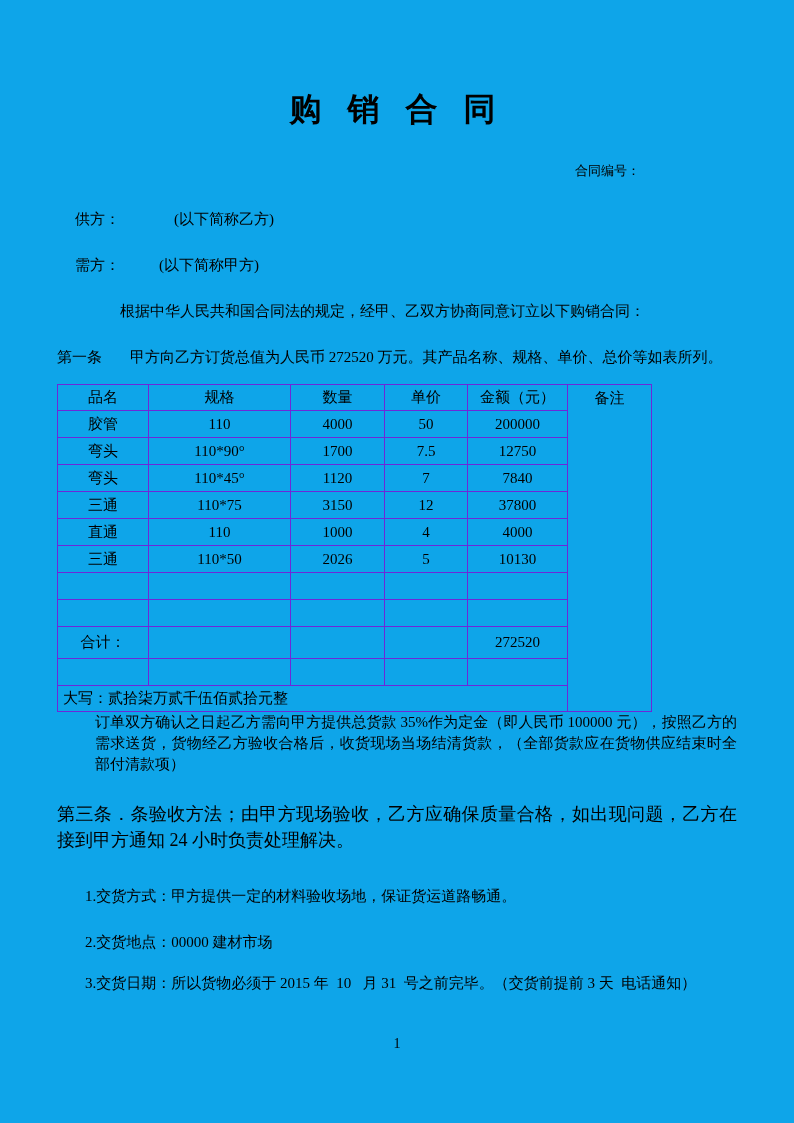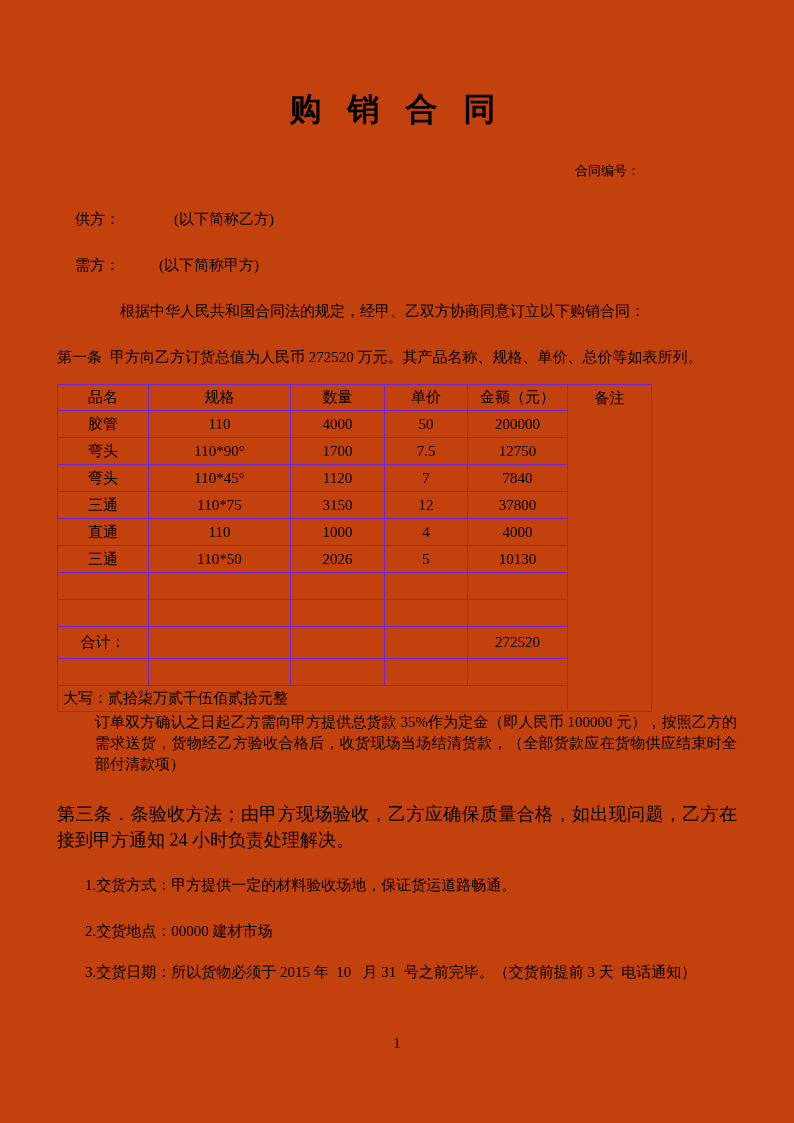--- a/index.html
+++ b/index.html
@@ -5,58 +5,58 @@
   * { margin: 0; padding: 0; box-sizing: border-box; }
   html, body { background: #ffffff; }
   body {
     width: 794px; height: 1123px;
     font-family: "Liberation Serif", "DejaVu Serif", serif;
     color: #000;
   }
   .page {
     position: relative;
     width: 794px; height: 1123px;
-    background: #c2410c;
+    background: #0ea5e9;
     padding: 88px 57px 0 57px;
     overflow: hidden;
   }
   .title {
     font-size: 32px; font-weight: bold;
     text-align: center; letter-spacing: 9px;
     white-space: pre;
   }
   .contract-no { margin-top: 30px; margin-left: 518px; font-size: 13px; }
   .party { font-size: 15px; }
   .party.supplier { margin-top: 30px; padding-left: 18px; }
   .party.supplier .note { margin-left: 54px; }
   .party.buyer { margin-top: 27px; padding-left: 18px; }
   .party.buyer .note { margin-left: 39px; }
   .intro { margin-top: 27px; padding-left: 63px; font-size: 15px; }
   .article1 { margin-top: 27px; font-size: 15px; }
-  .article1 .text { margin-left: 8px; }
+  .article1 .text { margin-left: 28px; }
   table.goods {
     border-collapse: collapse; table-layout: fixed;
     width: 594px; margin-top: 17px; font-size: 15px;
   }
   table.goods td {
     border: 1px solid #6d28d9; font-weight: normal;
     text-align: center; padding: 0 2px; height: 27px;
   }
   table.goods tr.header-row td { height: 26px; }
   table.goods td.remark-cell { vertical-align: top; padding-top: 4px; }
   table.goods tr.total-row td { height: 32px; }
   table.goods td.daxie-cell { text-align: left; padding-left: 5px; height: 26px; }
   .article2-label { margin-top: 3px; padding-left: 8px; font-size: 15px; }
   .article2-body {
     padding-left: 38px; font-size: 15px;
     line-height: 1.4; text-align: justify;
   }
   .article3 { margin-top: 26px; font-size: 18px; line-height: 1.45; text-align: justify; }
   .item { font-size: 15px; padding-left: 28px; white-space: pre-wrap; }
-  .item-1 { margin-top: 23px; }
+  .item-1 { margin-top: 34px; }
   .item-2 { margin-top: 27px; }
   .item-3 { margin-top: 22px; }
   .item-4 { margin-top: 24px; }
   .page-number {
     position: absolute; left: 0; right: 0; top: 1036px;
     text-align: center; font-size: 14px;
   }
 </style>
 </head>
 <body>

